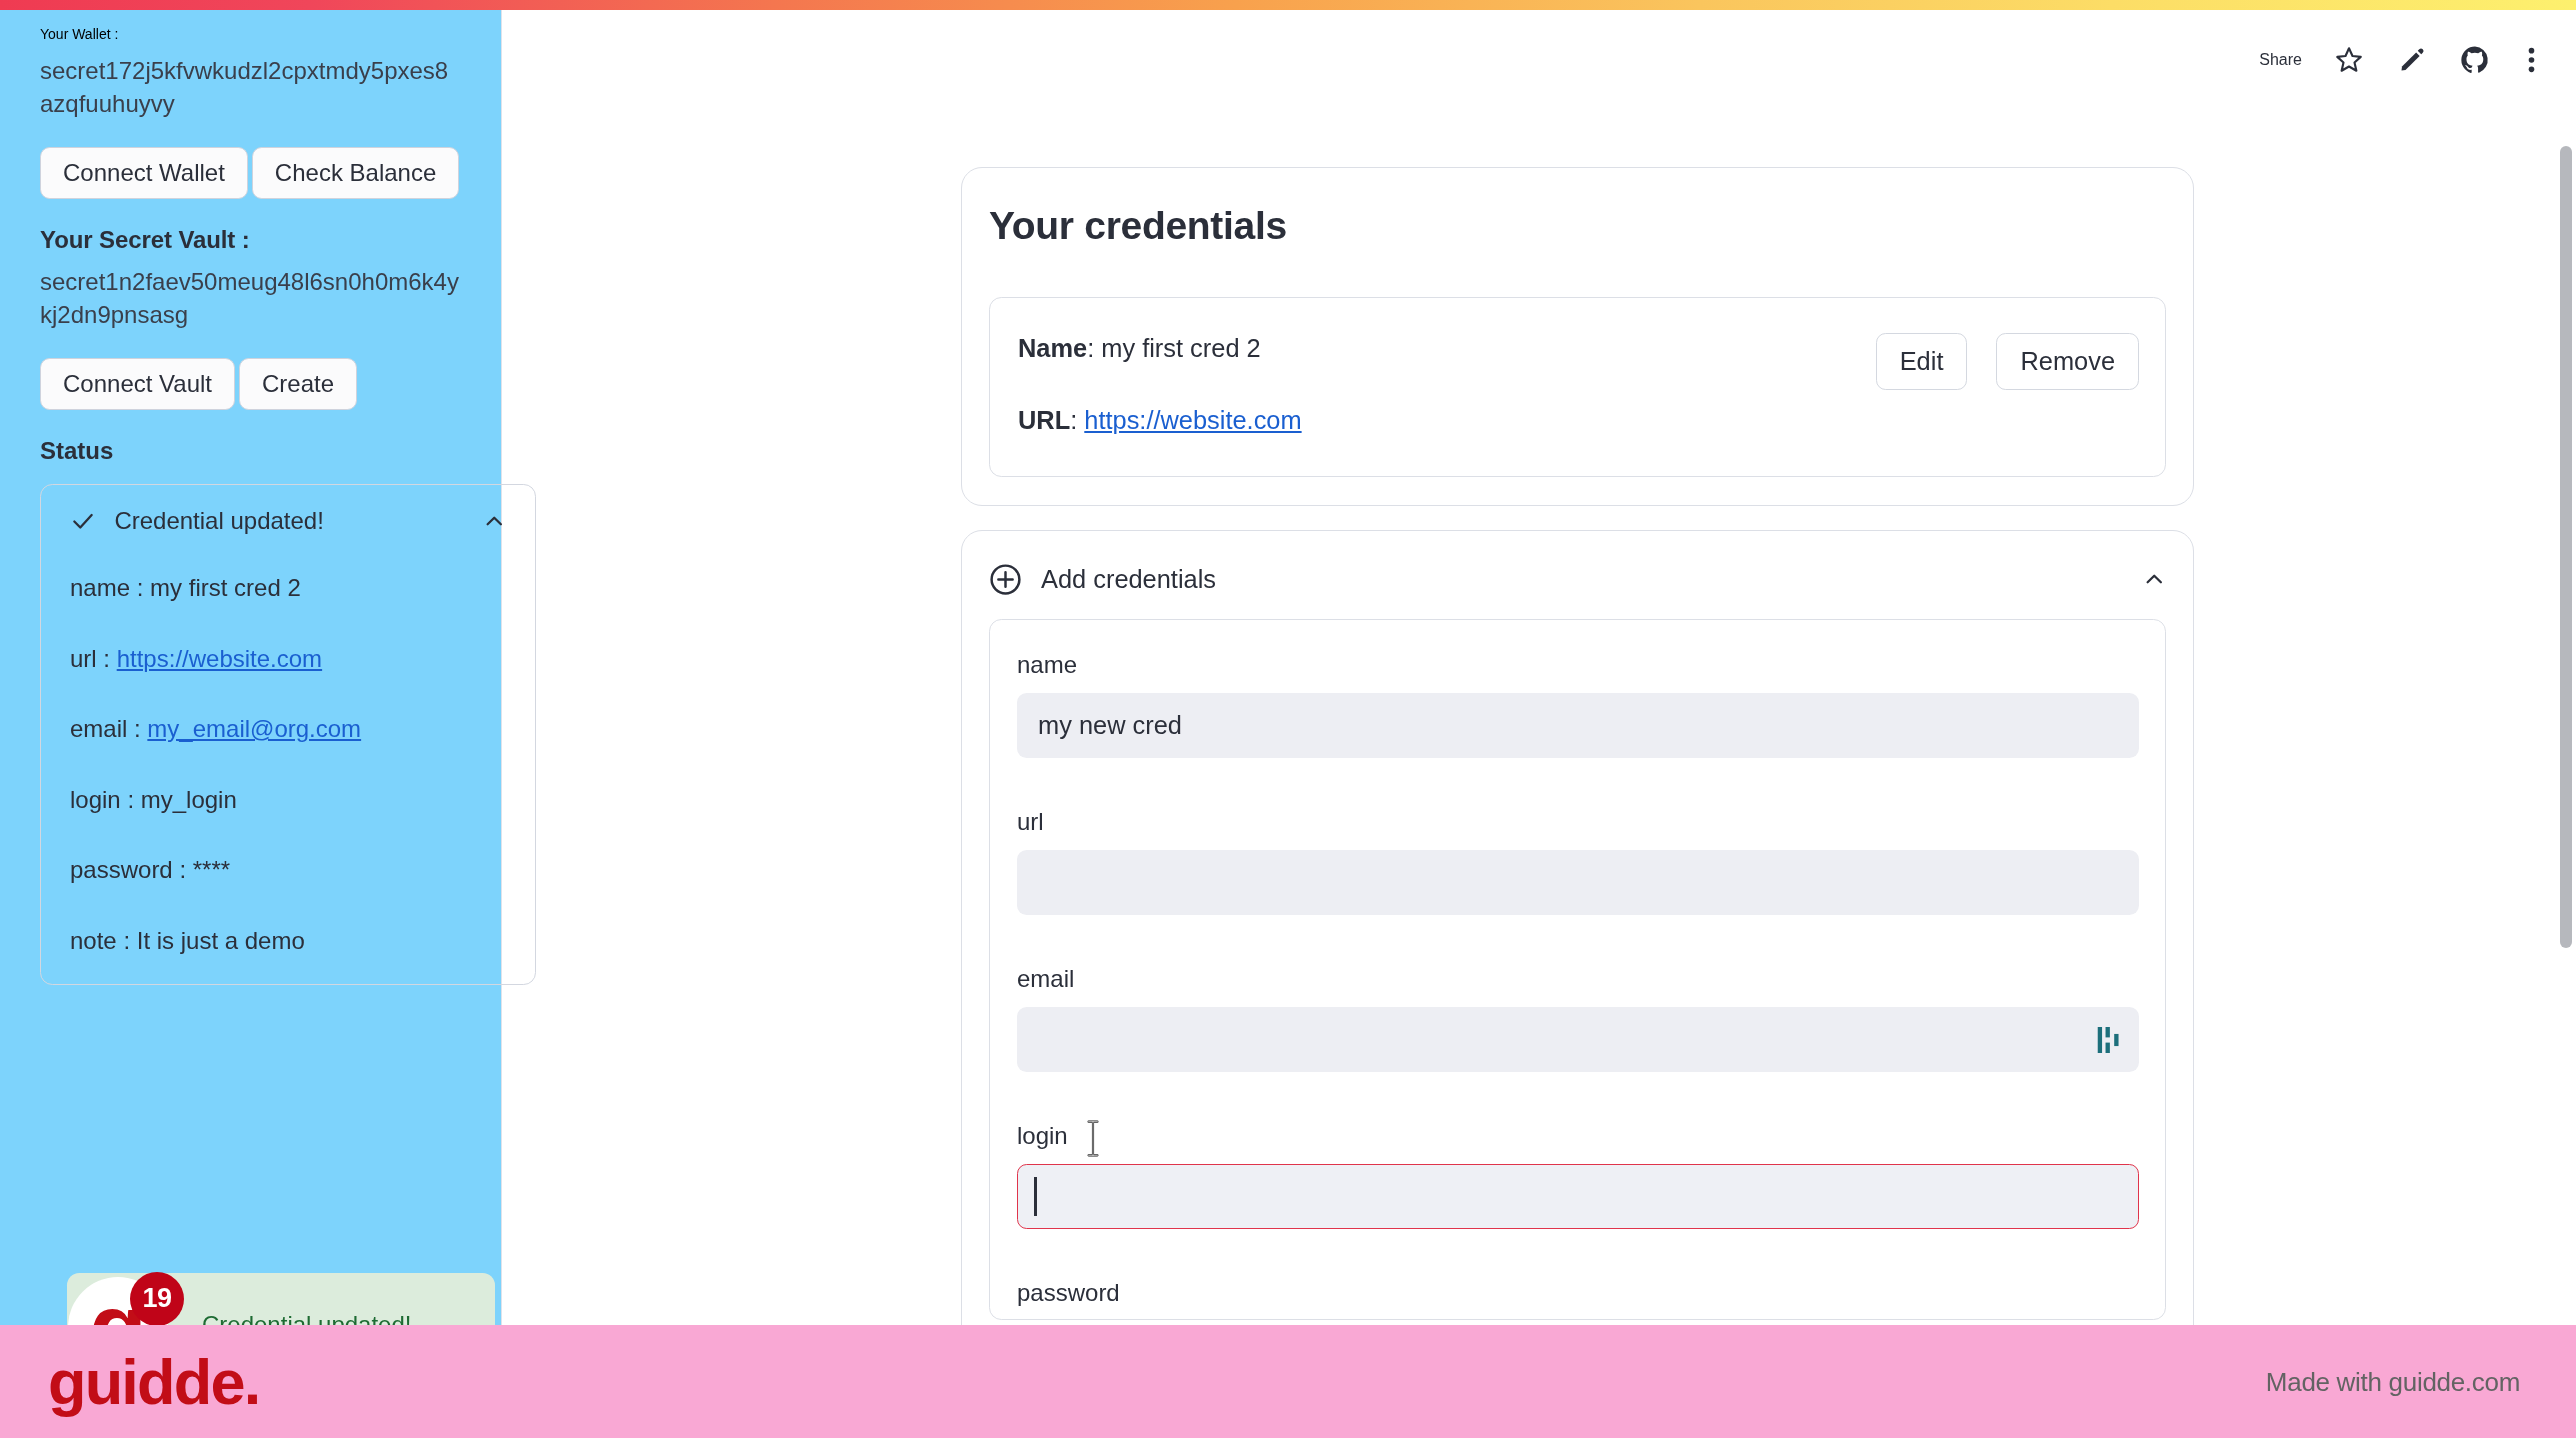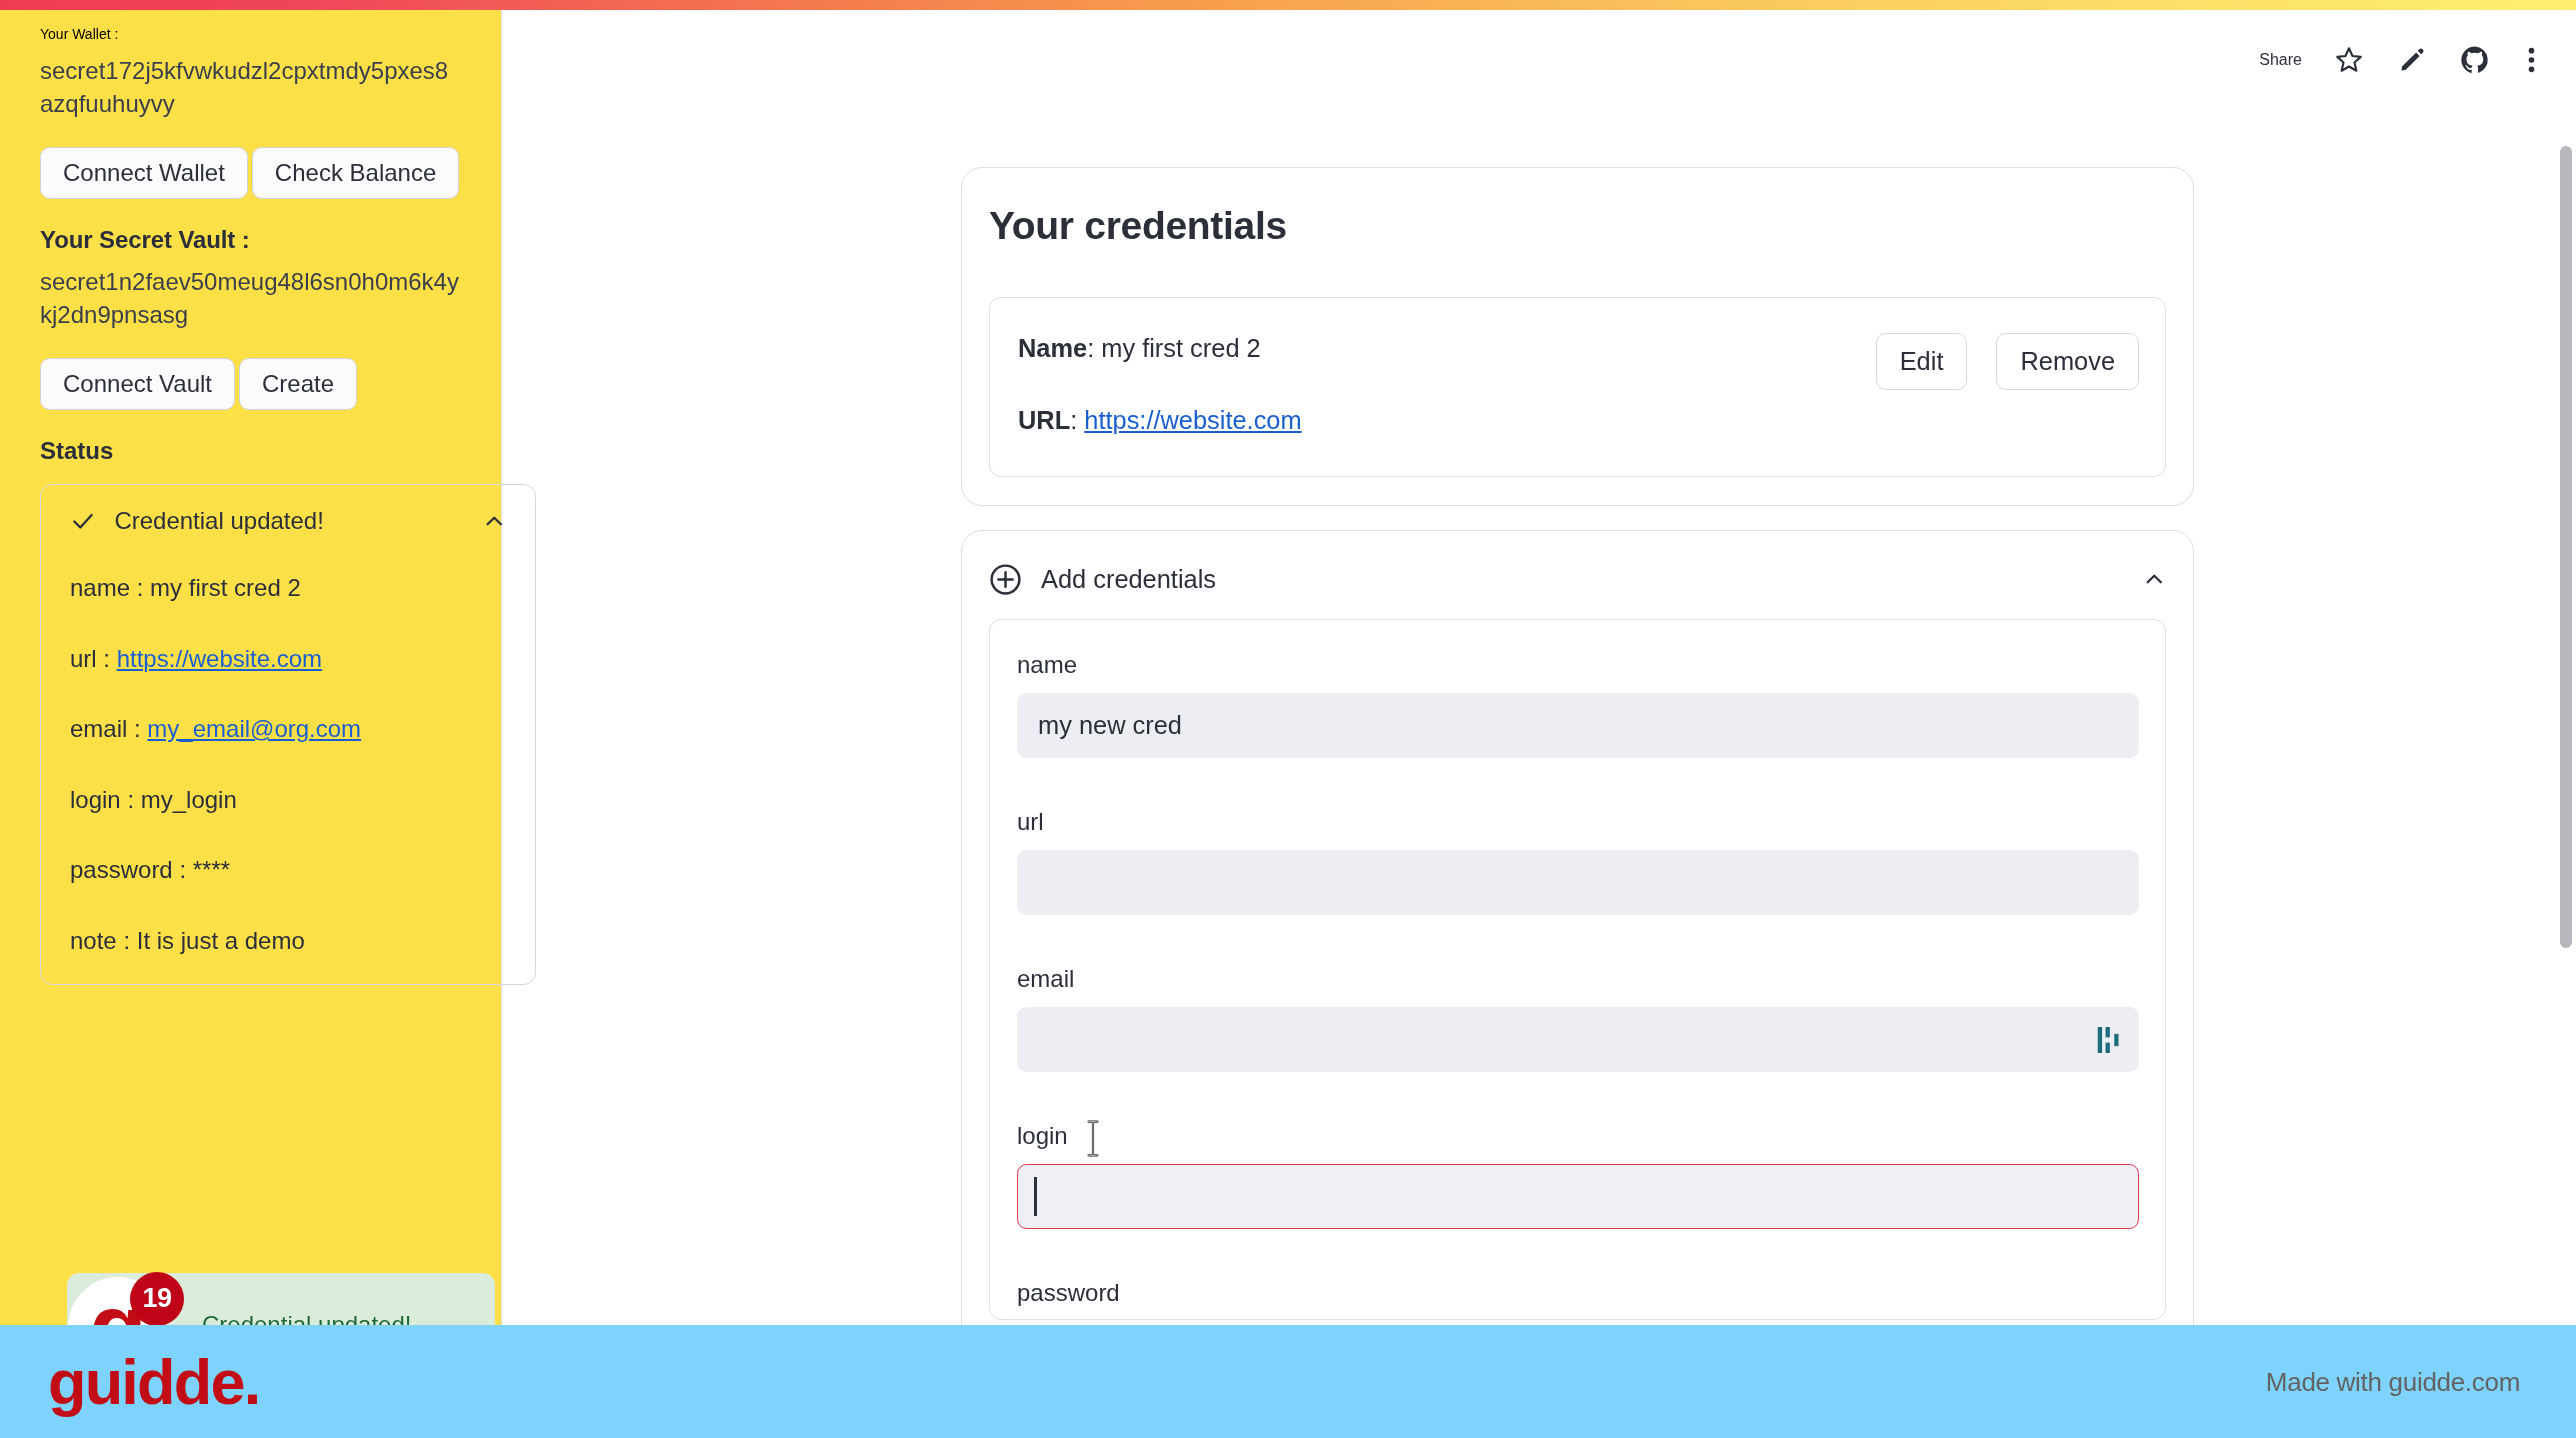--- a/index.html
+++ b/index.html
@@ -41,21 +41,21 @@
     overflow: hidden;
     background: #ffffff;
   }
 
   
   .sidebar {
     position: absolute;
     top: 9.6px; left: 0;
     width: 502px;
     height: 1315px;
-    background: #fde047;
+    background: #7dd3fc;
     border-right: 0.9px solid #dfe2ea;
     padding: 0;
   }
   .sb-inner { padding: 16.6px 40px 0 40px; }
 
   .sb-head {
     font-size: 24px;
     font-weight: 700;
     color: #2b2f3a;
     letter-spacing: -0.1px;
@@ -377,21 +377,21 @@
     background: #b6b8bd;
     border-radius: 6.1px;
     cursor: pointer;
   }
 
   
   .guidde-bar {
     position: absolute;
     left: 0; top: 1325px;
     width: 2576px; height: 114px;
-    background: #7dd3fc;
+    background: #f9a8d4;
     display: flex;
     align-items: center;
     justify-content: space-between;
     padding: 0 56px 0 48px;
   }
   .guidde-logo {
     font-size: 63px;
     font-weight: 700;
     color: #c20d17;
     letter-spacing: -1.8px;

